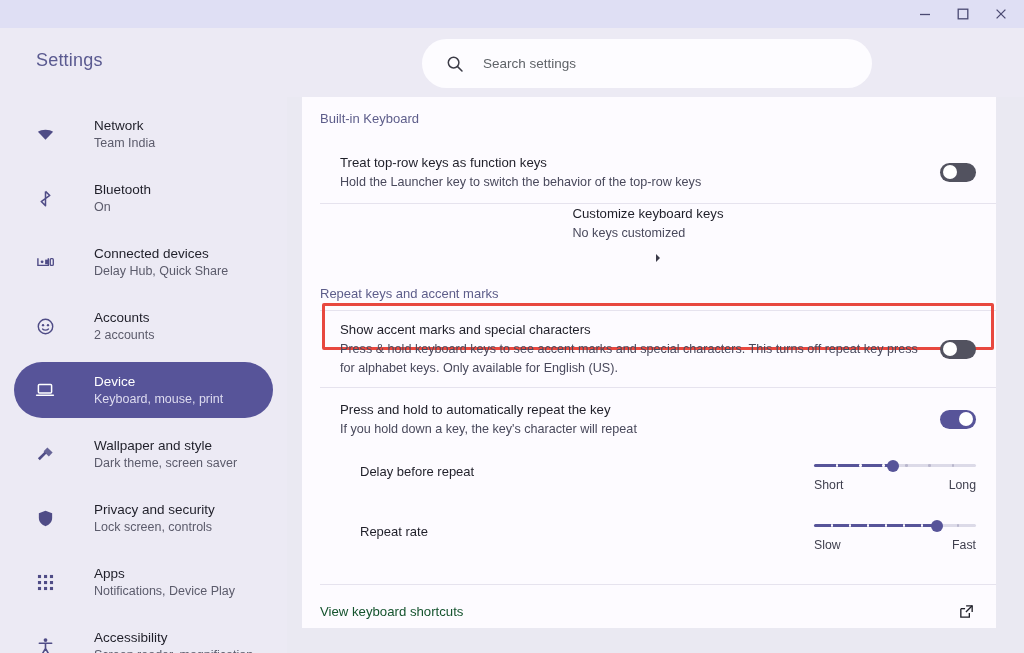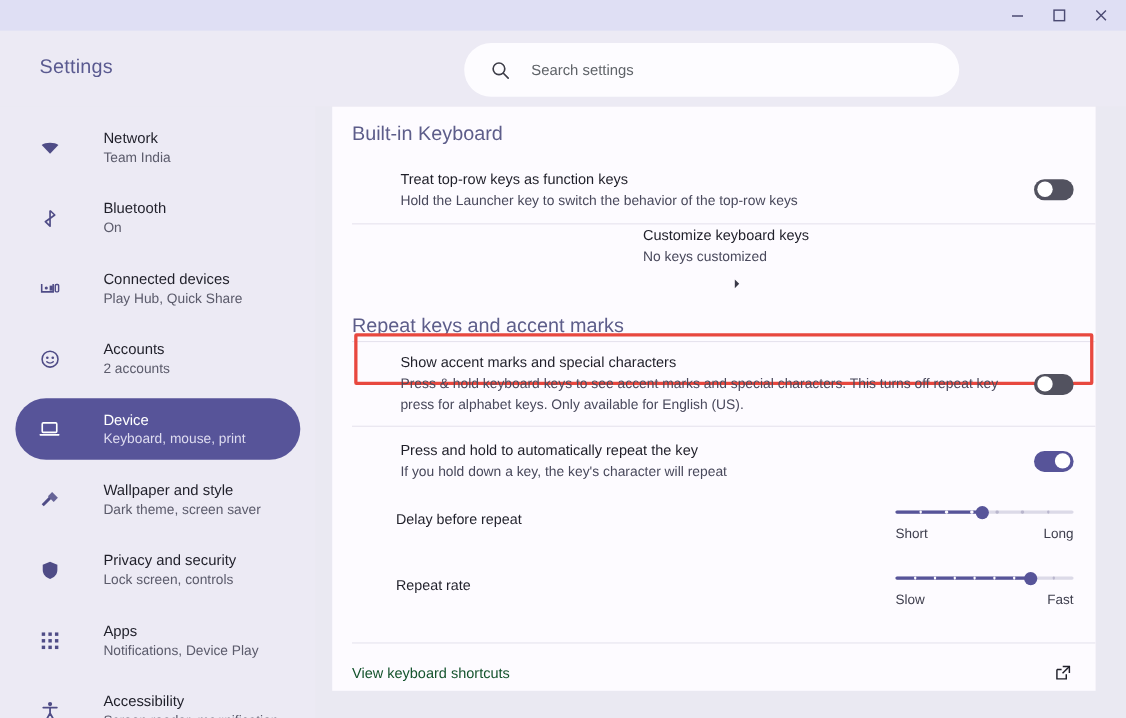--- a/index.html
+++ b/index.html
@@ -95,30 +95,29 @@
     background: #eae9f2;
     padding-left: 15px;
   }
   .card {
     position: relative;
     width: 694px; height: 531px;
     background: #fdfbff;
     overflow: hidden;
   }
   .section-head {
-    font-size: 18px; color: #5d5d8a;
+    font-size: 13px; color: #5d5d8a;
     padding: 14px 12px 0 18px;
     height: 44px;
   }
   .row {
     position: relative;
     padding: 0 20px 0 38px;
     display: flex; align-items: center;
     min-height: 56px;
-    margin-left: 24px;
   }
   .row-texts { flex: 1; padding-right: 20px; }
   .row-title { font-size: 13.2px; color: #1f1f29; line-height: 19px; }
   .row-sub { font-size: 12.6px; color: #49495c; line-height: 19px; margin-top: 1px; }
   .divider { height: 1px; background: #e6e3ee; margin-left: 18px; margin-right: 0; }
 
   
   .toggle {
     width: 36px; height: 19px; border-radius: 10px;
     position: relative; flex: 0 0 36px;
@@ -246,21 +245,21 @@
         <span class="nav-icon">
           <svg width="19" height="19" viewBox="0 0 20 20">
             <path d="M2 5.5 V13 H13 V5.5" stroke="currentColor" stroke-width="1.5" fill="none"></path>
             <circle cx="6.4" cy="9.3" r="1.5" fill="currentColor"></circle>
             <rect x="9.6" y="7" width="3" height="4.8" fill="currentColor"></rect>
             <rect x="15" y="6" width="3.2" height="7" rx="1" stroke="currentColor" stroke-width="1.4" fill="none"></rect>
           </svg>
         </span>
         <div class="nav-text">
           <div class="nav-title">Connected devices</div>
-          <div class="nav-sub">Play Hub, Quick Share</div>
+          <div class="nav-sub">Delay Hub, Quick Share</div>
         </div>
       </div>
 
       <div class="nav-item">
         <span class="nav-icon">
           <svg width="19" height="19" viewBox="0 0 20 20">
             <circle cx="10" cy="10" r="7.6" stroke="currentColor" stroke-width="1.5" fill="none"></circle>
             <circle cx="7.4" cy="8.6" r="1.25" fill="currentColor"></circle>
             <circle cx="12.6" cy="8.6" r="1.25" fill="currentColor"></circle>
             <path d="M6.9 12.6 C8.4 14.2 11.6 14.2 13.1 12.6" stroke="currentColor" stroke-width="1.4" fill="none" stroke-linecap="round"></path>

